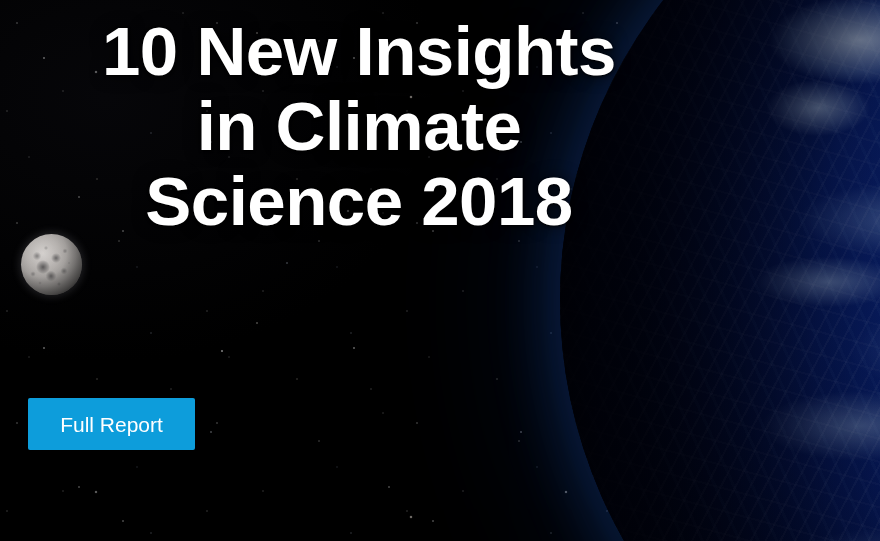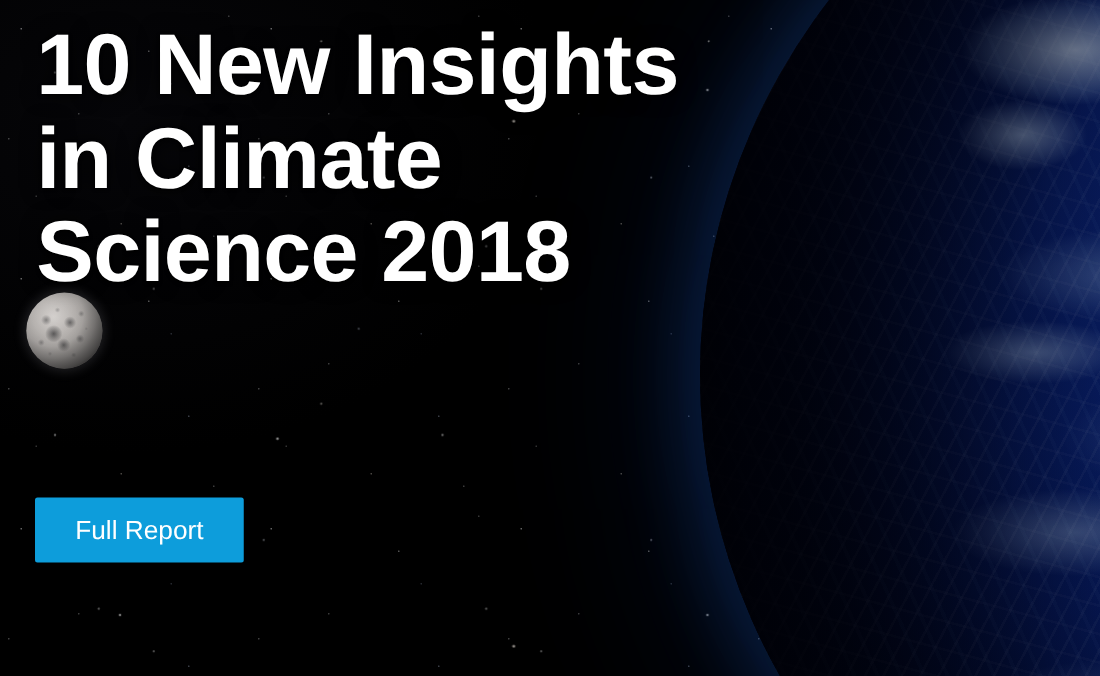--- a/index.html
+++ b/index.html
@@ -11,20 +11,21 @@
   body {
     font-family: "Liberation Sans", sans-serif;
   }
 
   .hero {
     position: relative;
     width: 880px;
     height: 541px;
     overflow: hidden;
     background: #020204;
+    text-align: center;
   }
 
   
   .space-bg {
     position: absolute;
     inset: 0;
     background:
       radial-gradient(ellipse 55% 70% at 12% 18%, #060609 0%, #000000 70%),
       #000000;
   }

